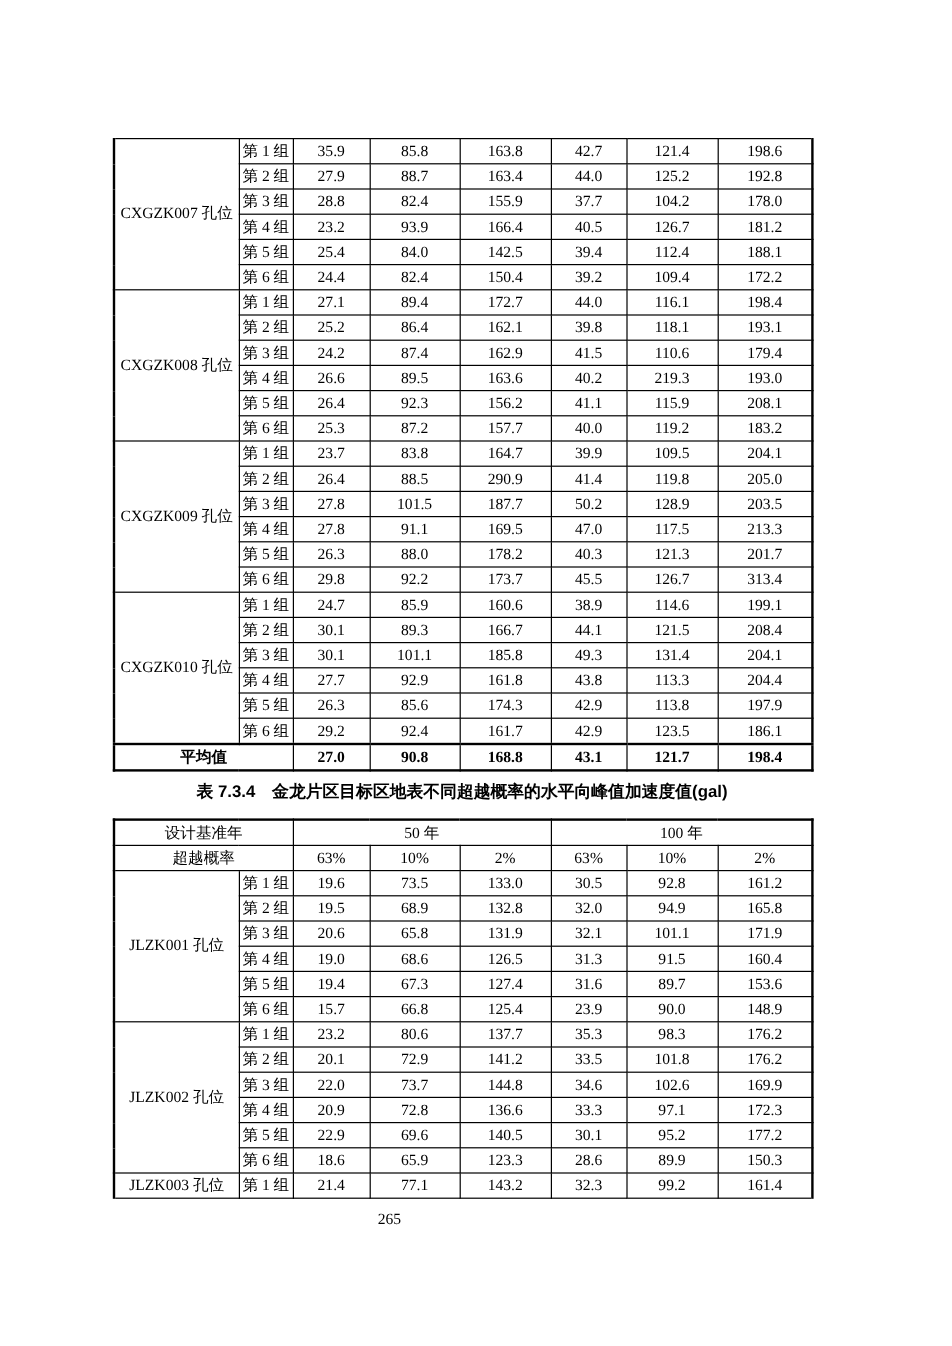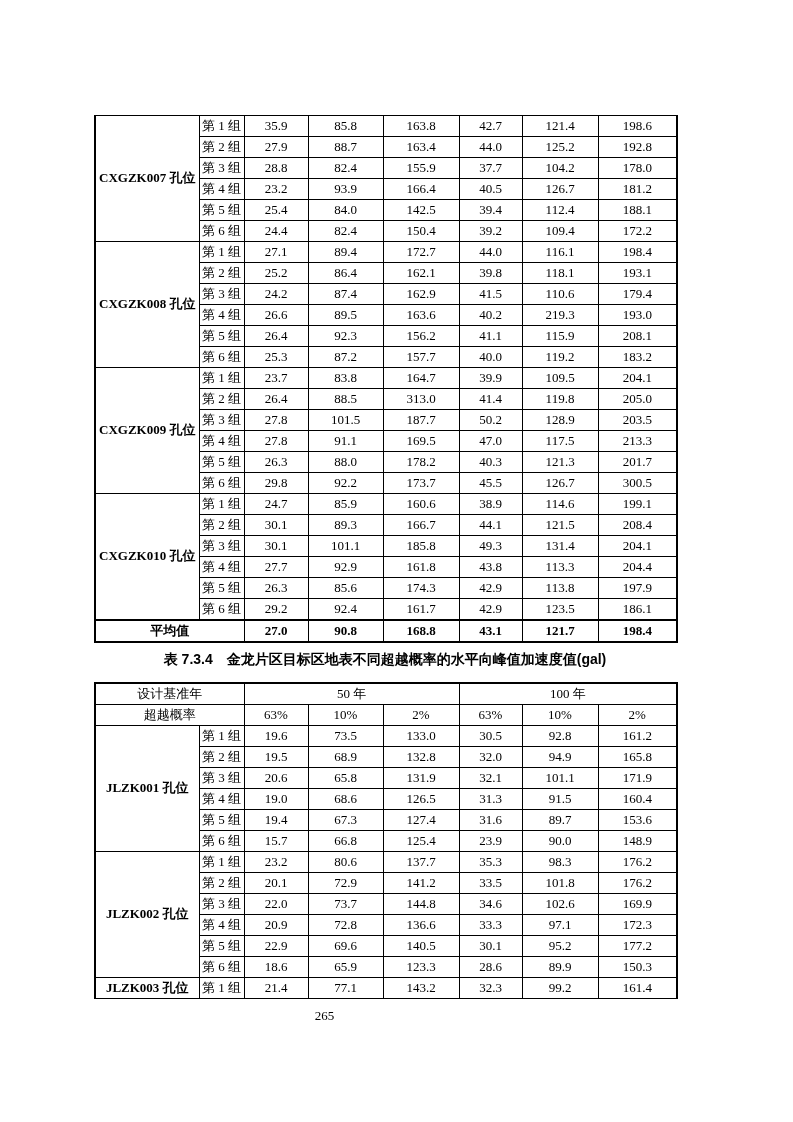--- a/index.html
+++ b/index.html
@@ -38,21 +38,21 @@
     left:94px;top:682px;width:582px;
     border-left:2px solid #000;
     border-right:2px solid #000;
     border-top:2px solid #000;
     border-bottom:1px solid #000;
   }
   tr.avg td{
     border-top:2px solid #000;
     font-weight:bold;
   }
-  td.bh{ letter-spacing:0;font-weight:bold; }
+  td.bh{ letter-spacing:0; }
   .caption{
     position:absolute;
     left:94px;top:651px;width:582px;
     text-align:center;
     font-family:"Liberation Sans","DejaVu Sans",sans-serif;
     font-weight:bold;
     font-size:14px;
     white-space:nowrap;
   }
   .caption .cap-label{margin-right:14px;}
@@ -197,21 +197,21 @@
           <td>83.8</td>
           <td>164.7</td>
           <td>39.9</td>
           <td>109.5</td>
           <td>204.1</td>
         </tr>
         <tr>
           <td>第 2 组</td>
           <td>26.4</td>
           <td>88.5</td>
-          <td>313.0</td>
+          <td>290.9</td>
           <td>41.4</td>
           <td>119.8</td>
           <td>205.0</td>
         </tr>
         <tr>
           <td>第 3 组</td>
           <td>27.8</td>
           <td>101.5</td>
           <td>187.7</td>
           <td>50.2</td>
@@ -236,21 +236,21 @@
           <td>121.3</td>
           <td>201.7</td>
         </tr>
         <tr>
           <td>第 6 组</td>
           <td>29.8</td>
           <td>92.2</td>
           <td>173.7</td>
           <td>45.5</td>
           <td>126.7</td>
-          <td>300.5</td>
+          <td>313.4</td>
         </tr>
         <tr>
           <td class="bh" rowspan="6">CXGZK010 孔位</td>
           <td>第 1 组</td>
           <td>24.7</td>
           <td>85.9</td>
           <td>160.6</td>
           <td>38.9</td>
           <td>114.6</td>
           <td>199.1</td>

